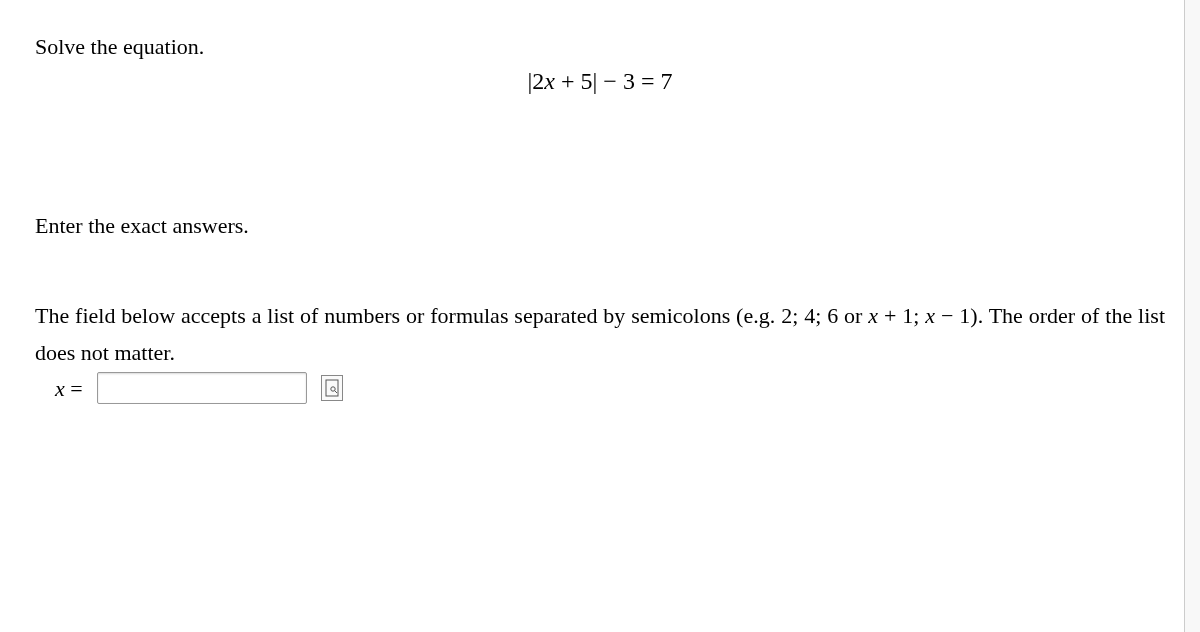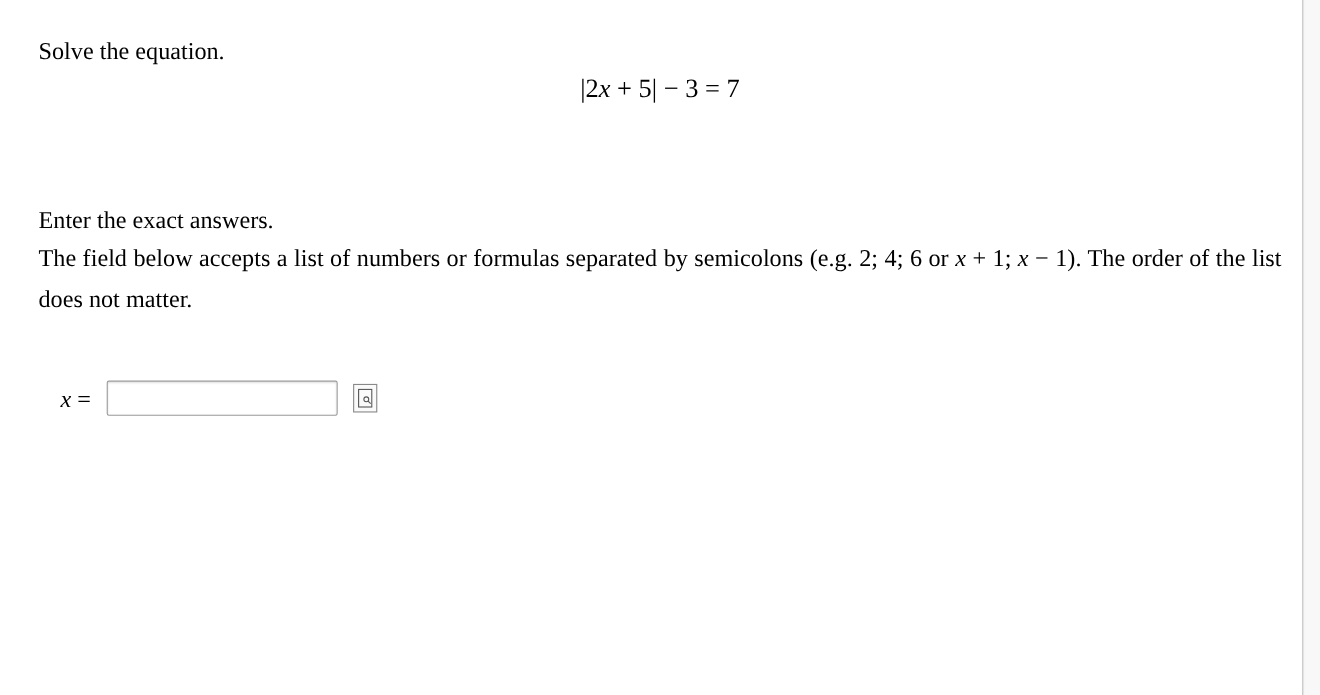--- a/index.html
+++ b/index.html
@@ -13,34 +13,34 @@
       padding: 30px 35px;
       font-size: 22px;
       color: #000000;
       line-height: 1.5;
       width: 1200px;
     }
     .instruction-top {
     }
     .equation-display {
       text-align: center;
-      margin-bottom: 84px;
+      margin-bottom: 110px;
       font-size: 24px;
     }
     .math {
       font-family: 'Times New Roman', serif;
     }
     .math-var {
       font-style: italic;
     }
     .instruction-mid {
+      margin-bottom: 55px;
     }
     .instruction-hint {
       text-align: justify;
-      margin-bottom: 55px;
       line-height: 1.7;
     }
     .answer-row {
       display: flex;
       align-items: center;
       margin-left: 20px;
       gap: 14px;
     }
     .answer-label {
       font-family: 'Times New Roman', serif;

